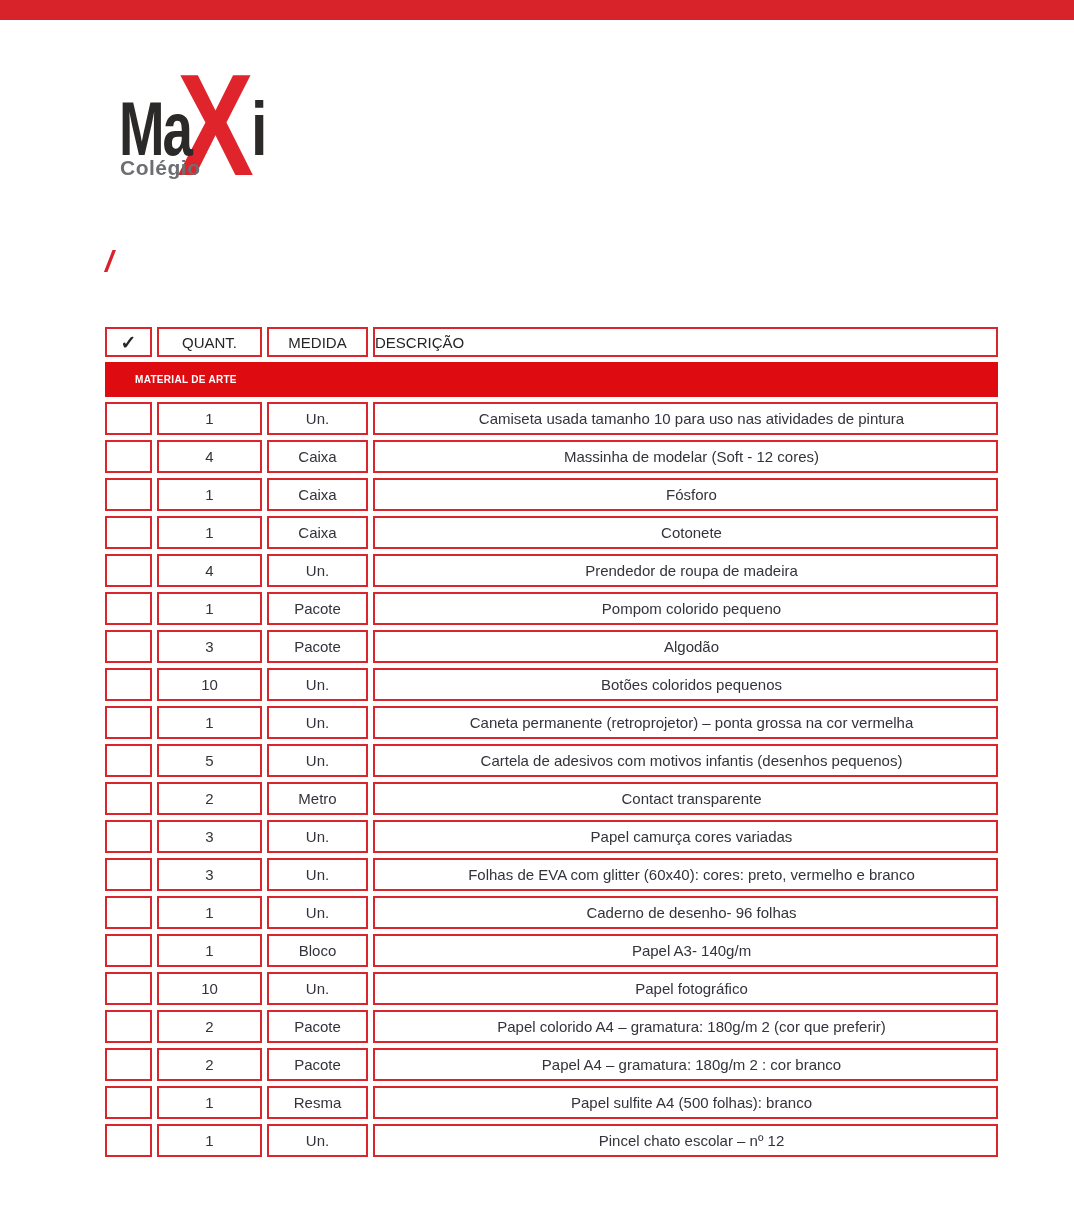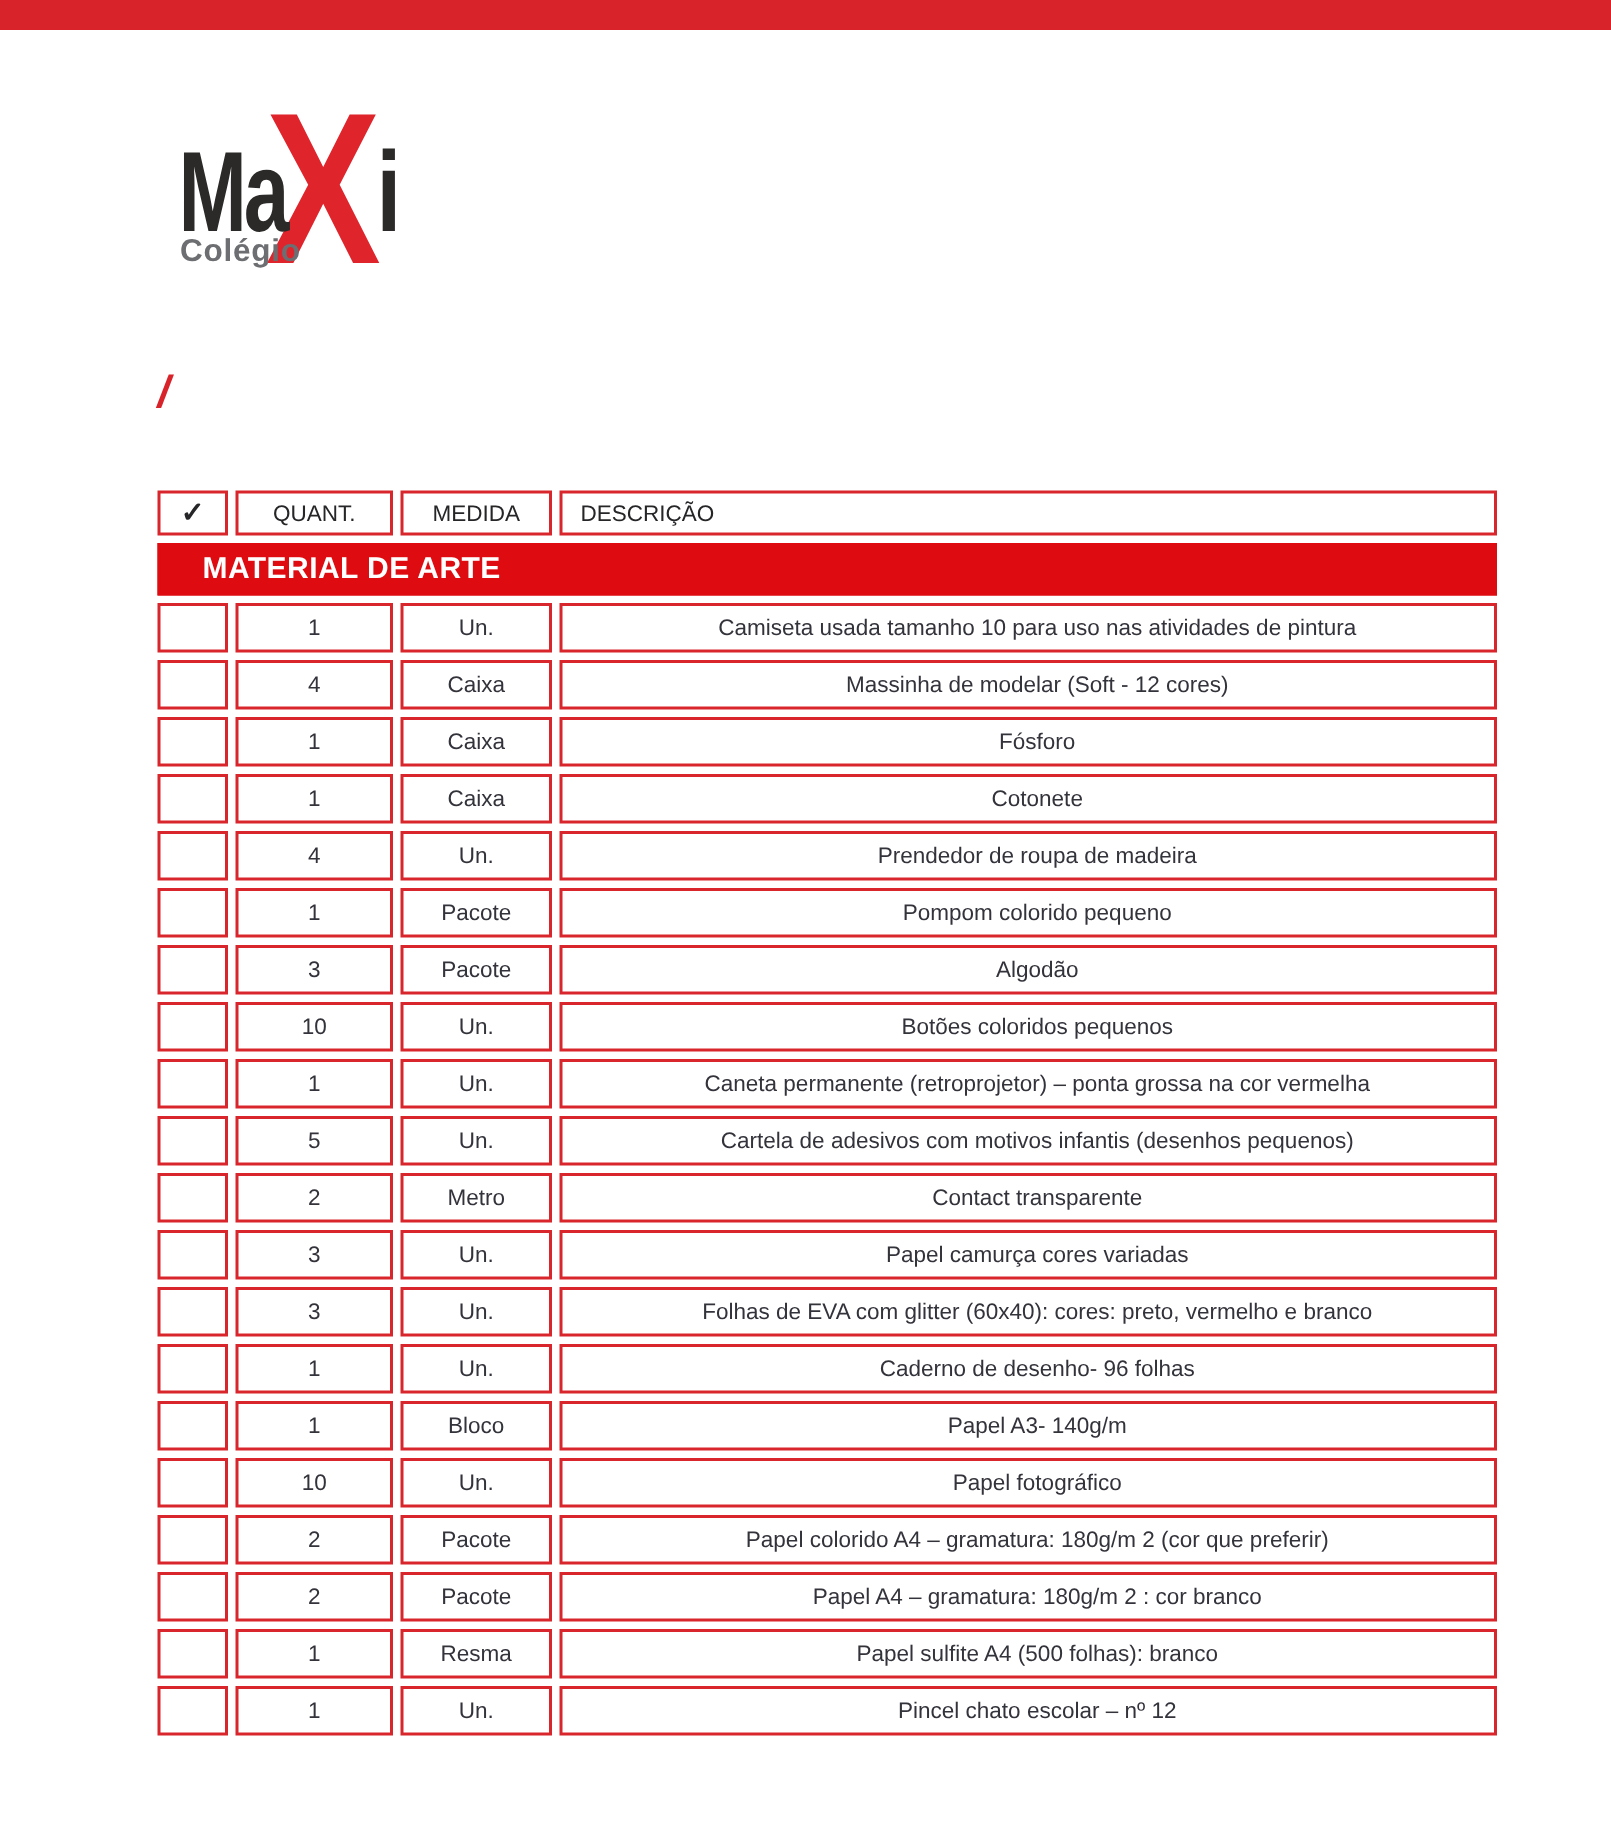--- a/index.html
+++ b/index.html
@@ -117,33 +117,32 @@
     padding: 0;
   }
   table.supply th {
     height: 30px;
     font-weight: 400;
     color: #262629;
     text-align: center;
   }
   table.supply th.c-desc {
     text-align: left;
-    padding-left: 12px;
   }
   table.supply th.c-check {
     font-size: 19px;
     font-weight: 700;
   }
   tr.section-row td {
     height: 35px;
     background: #de0b11;
     border-color: #de0b11;
     color: #ffffff;
     font-weight: 700;
-    font-size: 20px;
+    font-size: 10px;
     text-align: left;
     padding-left: 28px;
     letter-spacing: 0.3px;
   }
   tr.item-row td { height: 33px; }
   tr.item-row td.c-quant  { text-align: center; }
   tr.item-row td.c-medida { text-align: center; }
   tr.item-row td.c-desc   { text-align: center; padding-left: 12px; }
 </style>
 </head>

